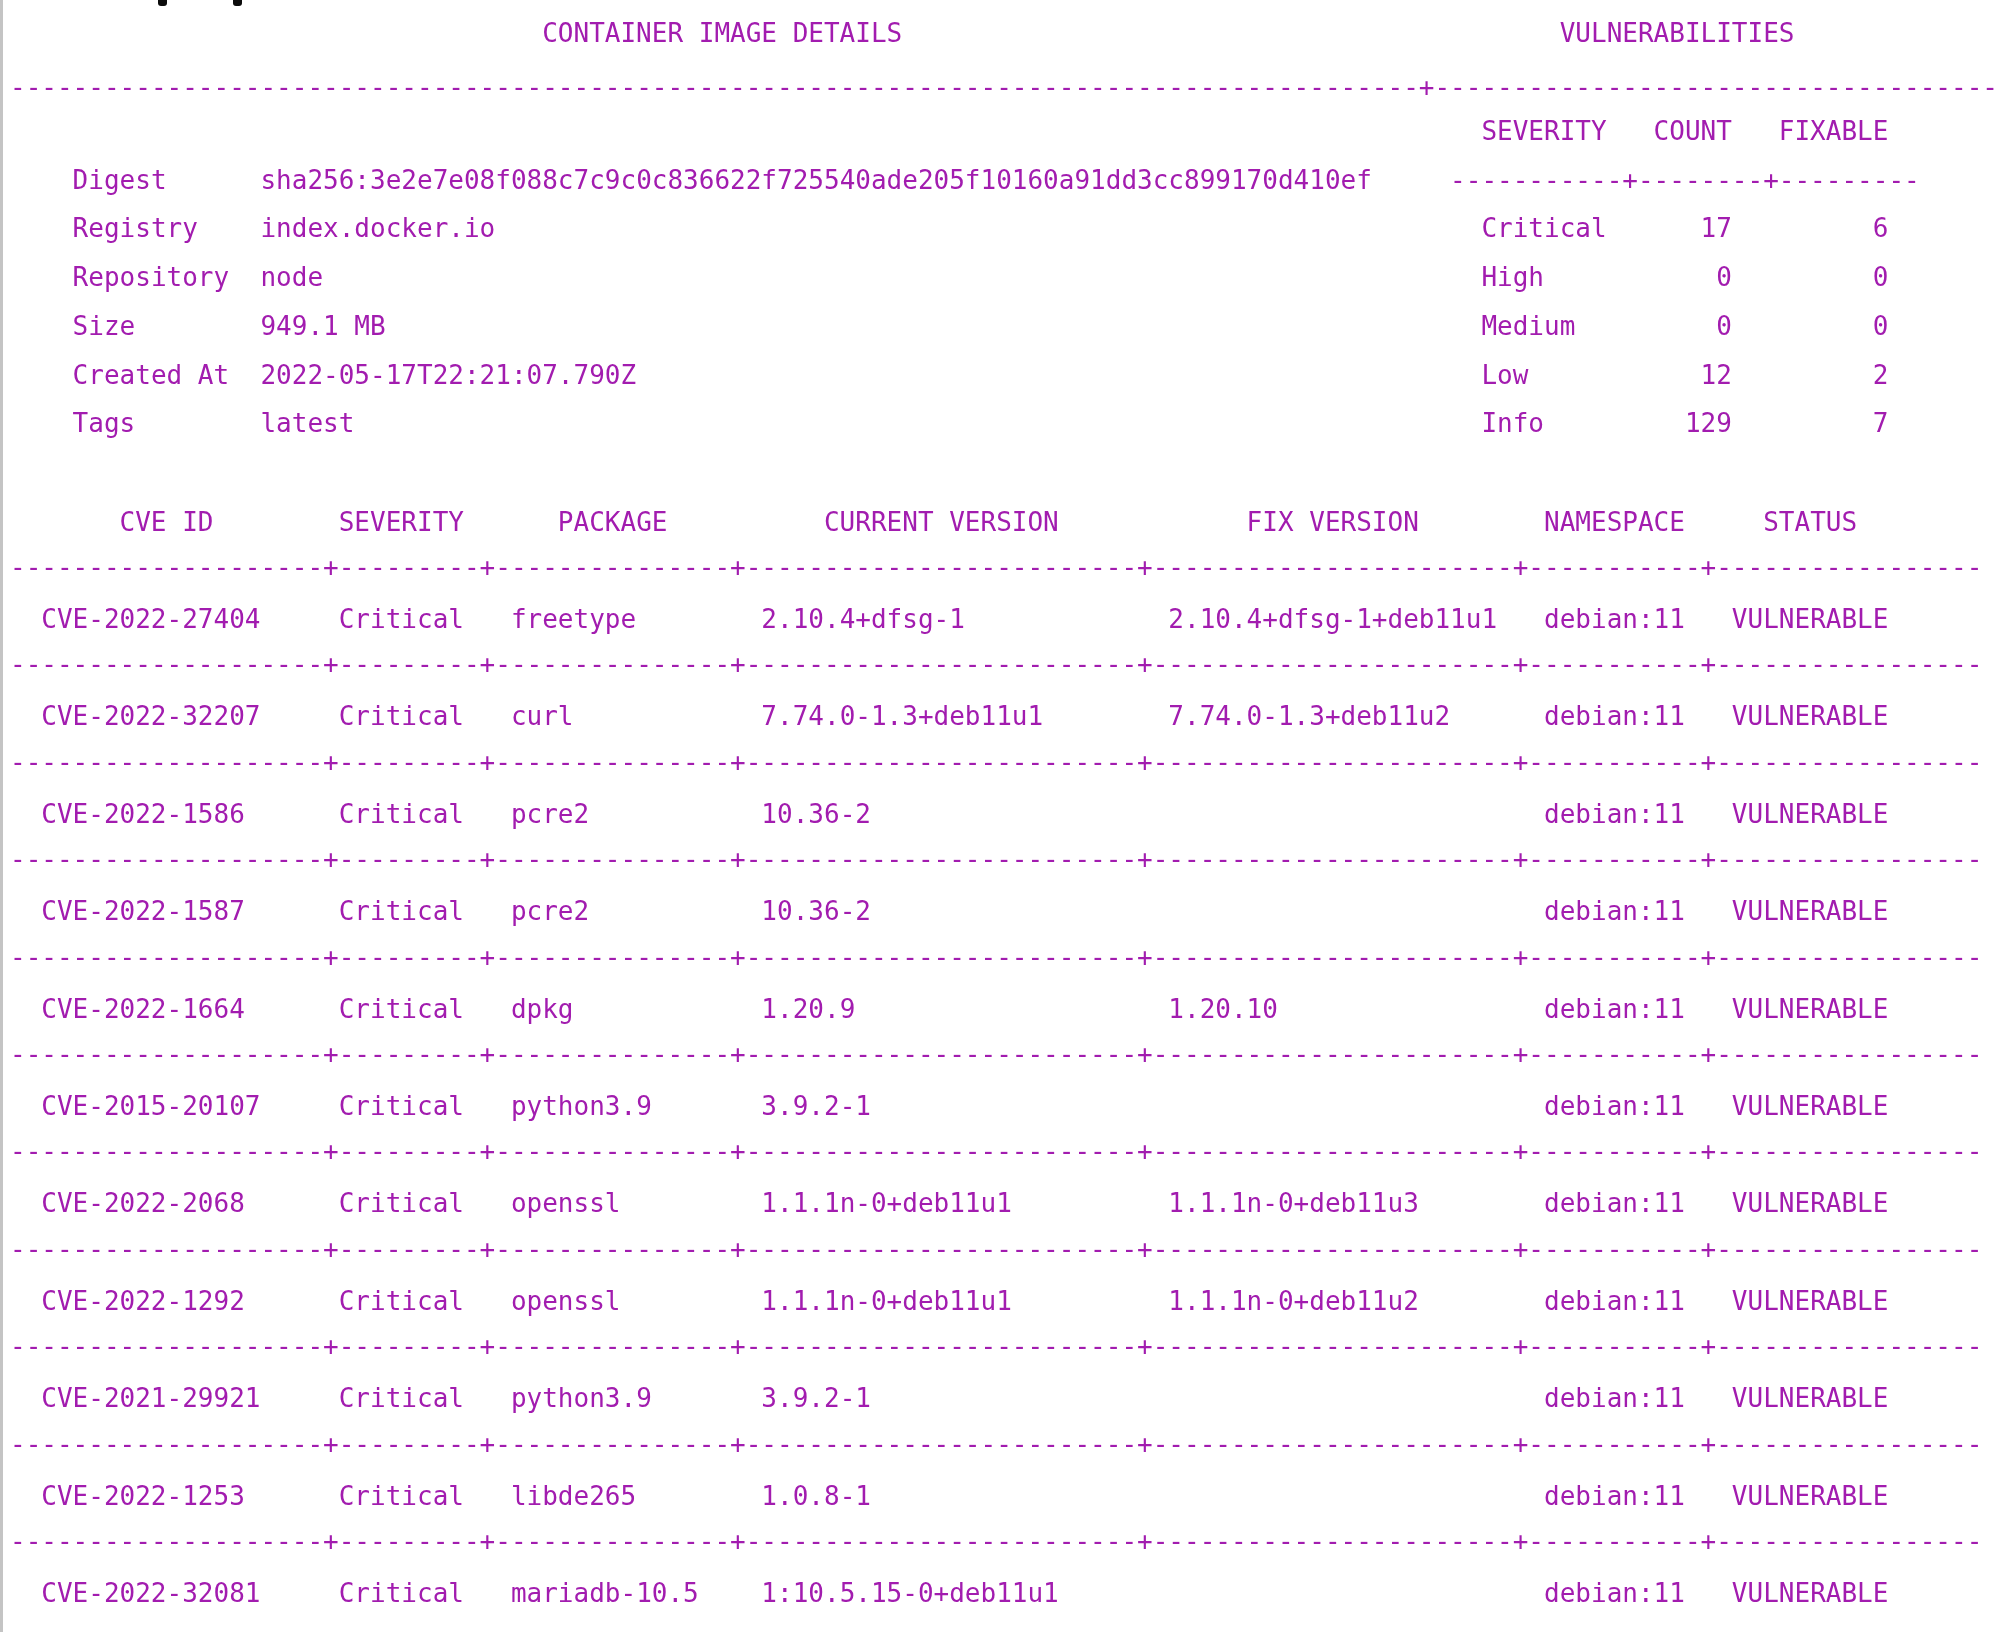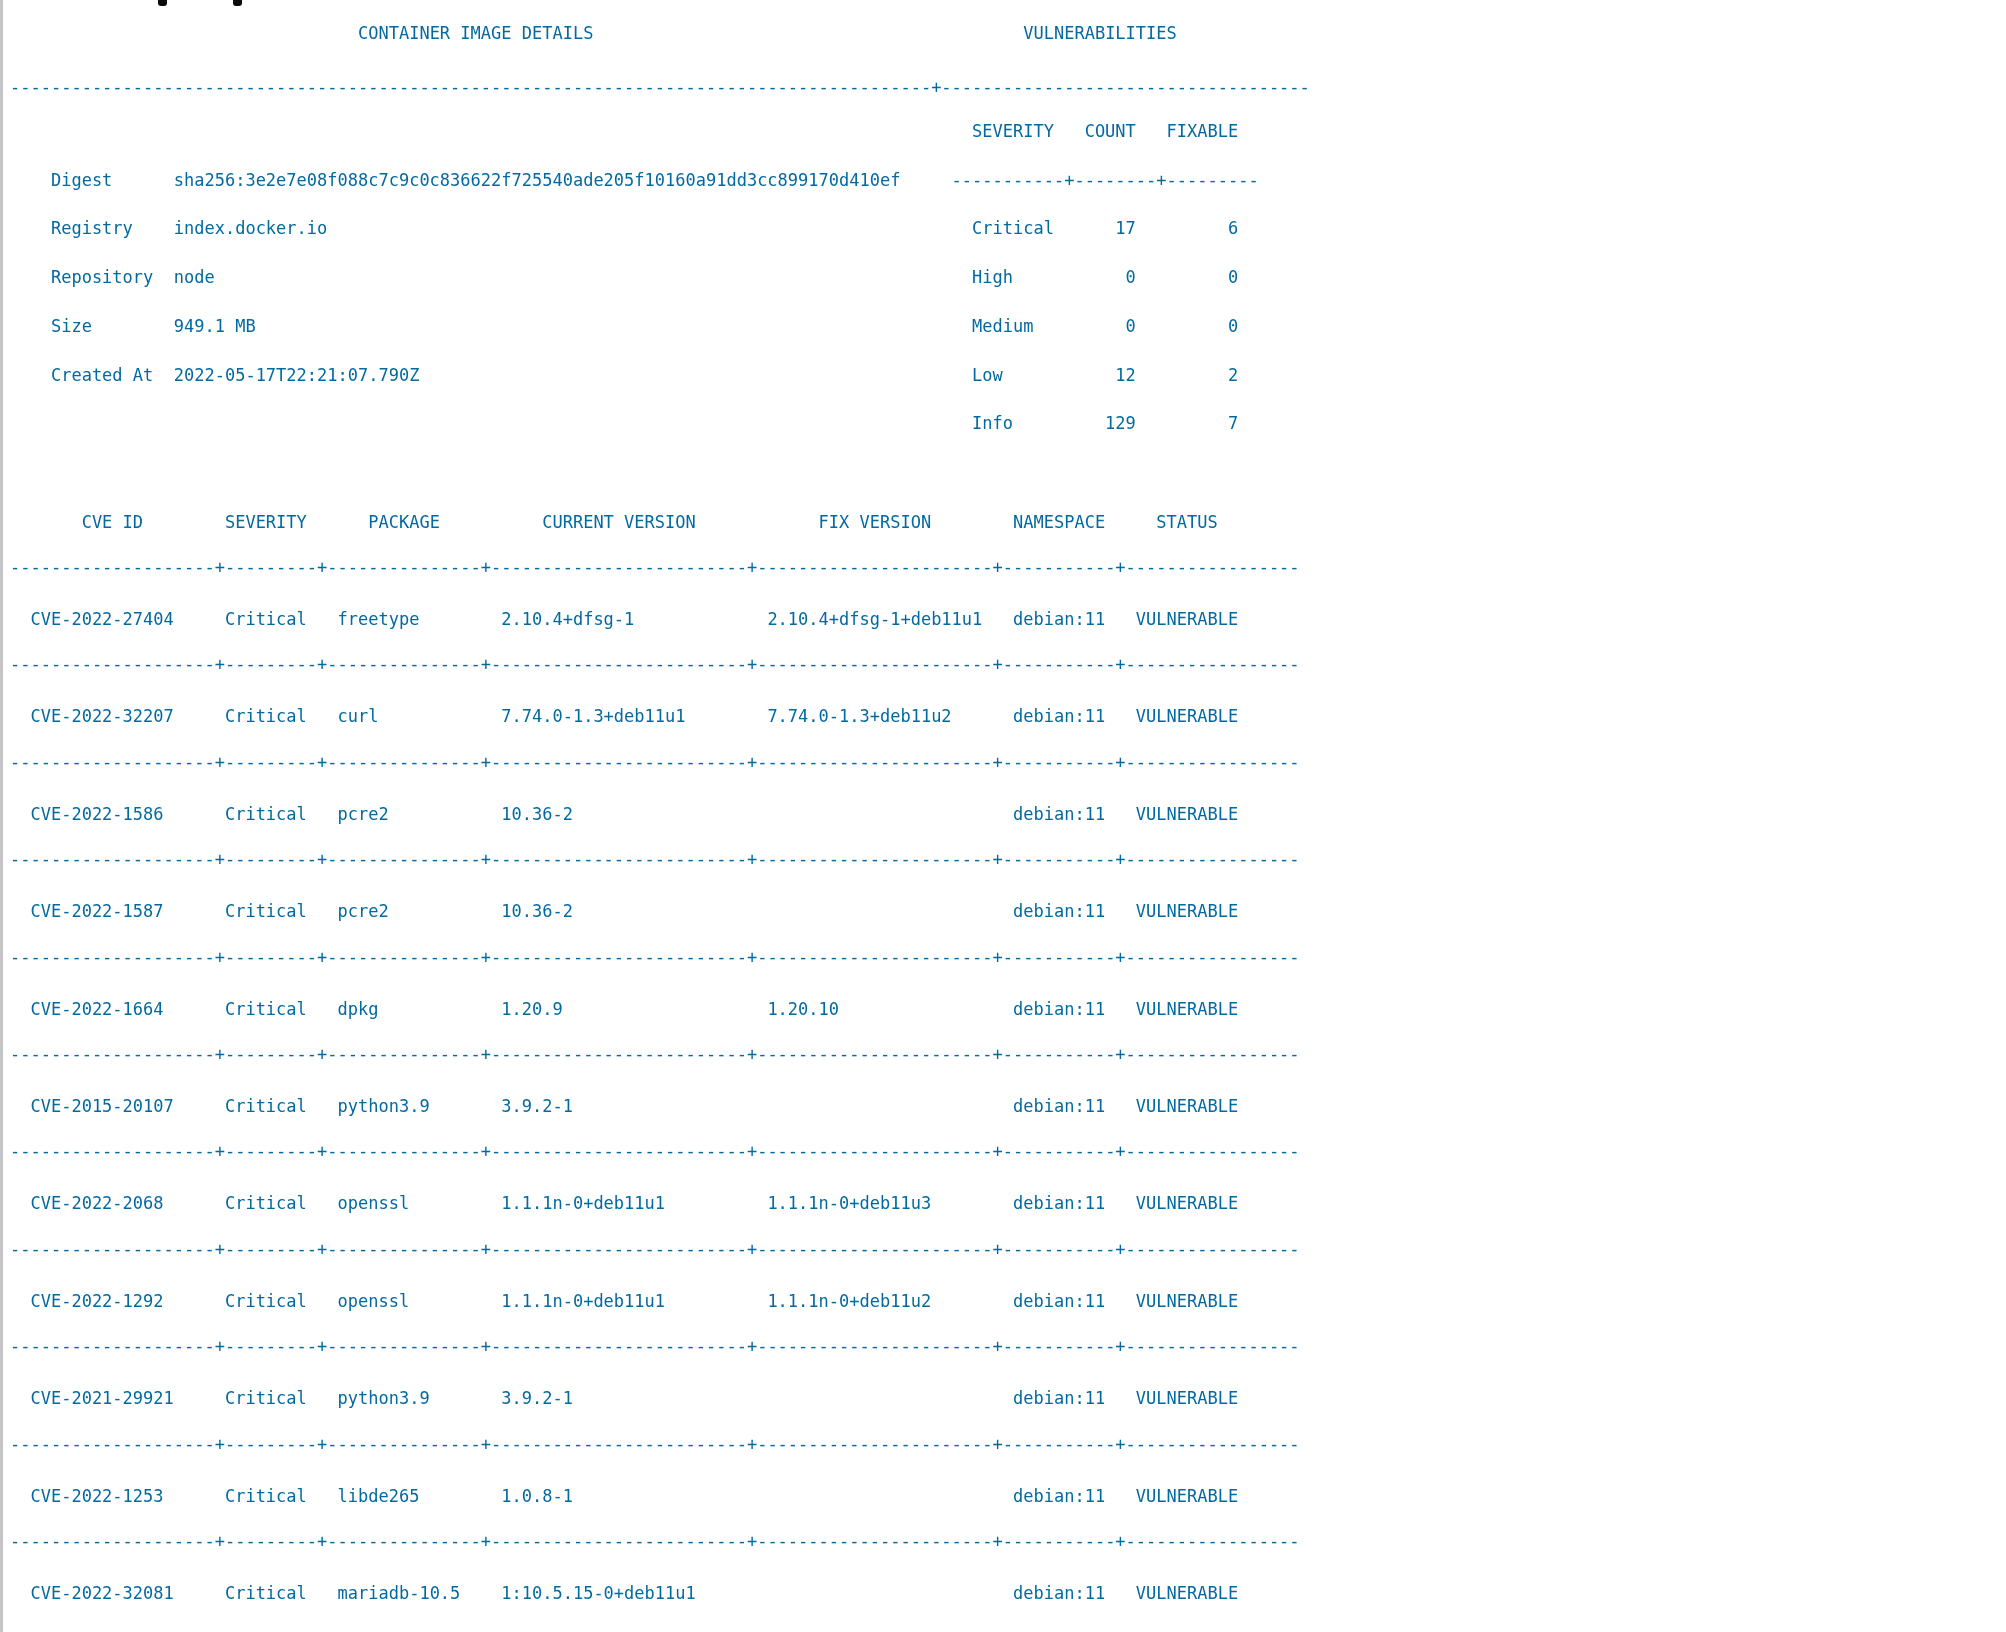--- a/index.html
+++ b/index.html
@@ -1,23 +1,23 @@
 <!DOCTYPE html>
 <html><head>
 <meta charset="utf-8">
 <style>
   html,body{margin:0;padding:0;background:#ffffff;}
   #screen{
     position:relative;
     width:2006px;height:1632px;
     overflow:hidden;
     background:#ffffff;
-    color:#0369a1;
+    color:#a21caf;
     font-family:"DejaVu Sans Mono", monospace;
-    font-size:17px;
+    font-size:26px;
     line-height:34px;
   }
   .left-edge{
     position:absolute;left:0;top:0;width:3px;height:1632px;
     background:#c4c4c4;
   }
   .artifact{
     position:absolute;top:0;height:6px;width:9px;background:#0b0b0b;
     border-radius:0 0 3px 3px;
   }
@@ -36,20 +36,21 @@
   <div class="left-edge"></div>
   <div class="artifact" style="left:158px;"></div>
   <div class="artifact" style="left:233px;"></div>
 <div class="line" style="top: 16px;"><span class="cell" style="left: 34ch;">CONTAINER IMAGE DETAILS</span><span class="cell" style="left: 99ch;">VULNERABILITIES</span></div>
     <div class="line" style="top: 70px;"><span class="cell rule" style="left: 0ch;">------------------------------------------------------------------------------------------+------------------------------------</span></div>
     <div class="line" style="top: 163px;"><span class="cell" style="left: 4ch;">Digest</span><span class="cell" style="left: 16ch;">sha256:3e2e7e08f088c7c9c0c836622f725540ade205f10160a91dd3cc899170d410ef</span></div>
     <div class="line" style="top: 260px;"><span class="cell" style="left: 4ch;">Repository</span><span class="cell" style="left: 16ch;">node</span></div>
     <div class="line" style="top: 211px;"><span class="cell" style="left: 4ch;">Registry</span><span class="cell" style="left: 16ch;">index.docker.io</span></div>
     <div class="line" style="top: 309px;"><span class="cell" style="left: 4ch;">Size</span><span class="cell" style="left: 16ch;">949.1 MB</span></div>
     <div class="line" style="top: 358px;"><span class="cell" style="left: 4ch; text-align: right;">Created At</span><span class="cell" style="left: 16ch;">2022-05-17T22:21:07.790Z</span></div>
+    <div class="line" style="top: 406px;"><span class="cell" style="left: 4ch;">Tags</span><span class="cell" style="left: 16ch;">latest</span></div>
     <div class="line" style="top: 114px;"><span class="cell" style="left: 94ch;">SEVERITY</span><span class="cell ra" style="left: 110ch;">COUNT</span><span class="cell ra" style="left: 120ch;">FIXABLE</span></div>
     <div class="line" style="top: 163px;"><span class="cell rule" style="left: 92ch;">-----------+--------+---------</span></div>
     <div class="line" style="top: 211px;"><span class="cell" style="left: 94ch;">Critical</span><span class="cell ra" style="left: 110ch;">17</span><span class="cell ra" style="left: 120ch;">6</span></div>
     <div class="line" style="top: 260px;"><span class="cell" style="left: 94ch;">High</span><span class="cell ra" style="left: 110ch;">0</span><span class="cell ra" style="left: 120ch;">0</span></div>
     <div class="line" style="top: 309px;"><span class="cell" style="left: 94ch;">Medium</span><span class="cell ra" style="left: 110ch;">0</span><span class="cell ra" style="left: 120ch;">0</span></div>
     <div class="line" style="top: 358px;"><span class="cell" style="left: 94ch;">Low</span><span class="cell ra" style="left: 110ch;">12</span><span class="cell ra" style="left: 120ch;">2</span></div>
     <div class="line" style="top: 406px;"><span class="cell" style="left: 94ch;">Info</span><span class="cell ra" style="left: 110ch;">129</span><span class="cell ra" style="left: 120ch;">7</span></div>
     <div class="line" style="top: 505px;"><span class="cell" style="left: 7ch;">CVE ID</span><span class="cell" style="left: 21ch;">SEVERITY</span><span class="cell" style="left: 35ch;">PACKAGE</span><span class="cell" style="left: 52ch;">CURRENT VERSION</span><span class="cell" style="left: 79ch;">FIX VERSION</span><span class="cell" style="left: 98ch;">NAMESPACE</span><span class="cell" style="left: 112ch;">STATUS</span></div>
     <div class="line" style="top: 550px;"><span class="cell rule" style="left: 0ch;">--------------------+---------+---------------+-------------------------+-----------------------+-----------+-----------------</span></div>
     <div class="line" style="top: 602px;"><span class="cell" style="left: 2ch;">CVE-2022-27404</span><span class="cell" style="left: 21ch;">Critical</span><span class="cell" style="left: 32ch;">freetype</span><span class="cell" style="left: 48ch;">2.10.4+dfsg-1</span><span class="cell" style="left: 74ch;">2.10.4+dfsg-1+deb11u1</span><span class="cell" style="left: 98ch;">debian:11</span><span class="cell" style="left: 110ch;">VULNERABLE</span></div>

